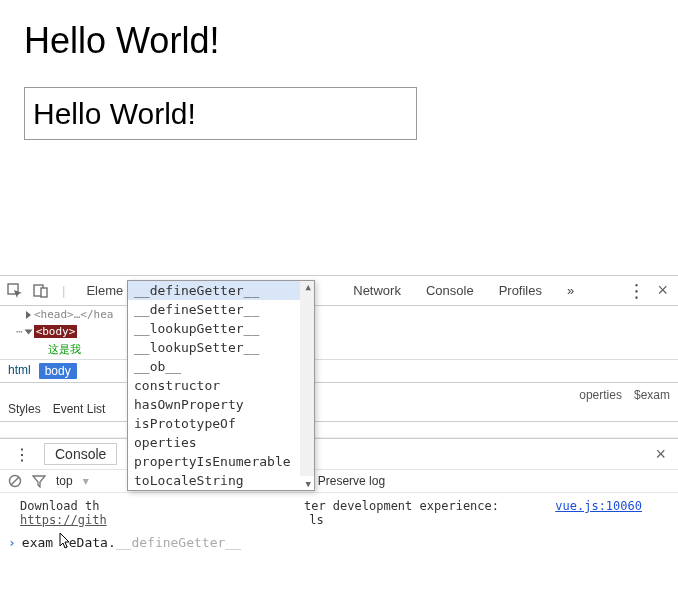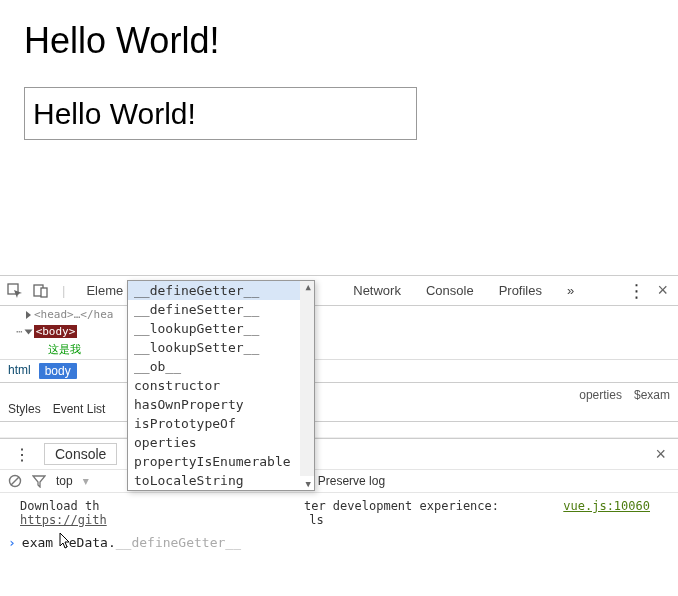--- a/index.html
+++ b/index.html
@@ -27,21 +27,21 @@
 .styles-bar .left { display: flex; gap: 12px; margin-top: 14px; }
 .styles-bar .right { margin-left: auto; display: flex; gap: 12px; color: #555; justify-content: flex-end; }
 .console-section { border-top: 1px solid #ccc; }
 .console-bar { display: flex; align-items: center; padding: 4px 6px; border-bottom: 1px solid #e5e5e5; }
 .console-label { border: 1px solid #ccc; padding: 2px 10px; margin-left: 6px; font-size: 14px; }
 .console-close { margin-left: auto; font-size: 18px; color: #666; padding: 0 6px; }
 .filter-bar { display: flex; align-items: center; gap: 10px; padding: 4px 8px; border-bottom: 1px solid #e5e5e5; font-size: 12px; }
 .preserve { display: flex; align-items: center; gap: 4px; margin-left: 12px; }
 .console-log { padding: 6px 20px; font-family: Consolas, monospace; font-size: 12px; color: #333; }
 .console-log .link { color: #545454; text-decoration: underline; }
-.console-log .src { color: #4d7c0f; text-decoration: underline; float: right; margin-right: 8px; }
+.console-log .src { color: #1d4ed8; text-decoration: underline; float: right; margin-right: 16px; }
 .console-input-row { display: flex; align-items: center; padding: 2px 8px; font-family: Consolas, monospace; font-size: 13px; }
 .prompt { color: #367cf1; margin-right: 6px; font-weight: bold; }
 .console-typed { color: #222; }
 .ghost { color: #aaa; }
 .autocomplete { position: absolute; top: 280px; left: 127px; width: 188px; background: #fff; border: 1px solid #999; box-shadow: 2px 2px 6px rgba(0,0,0,0.2); font-family: Consolas, monospace; font-size: 13px; z-index: 100; max-height: 235px; }
 .ac-item { padding: 2px 6px; color: #333; }
 .ac-item.sel { background: #d8e6f7; }
 .ac-scroll { position: absolute; right: 0; top: 0; bottom: 14px; width: 14px; background: #f1f1f1; }
 .ac-arrow-up { position: absolute; right: 3px; top: 1px; font-size: 9px; color: #666; }
 .ac-arrow-down { position: absolute; right: 3px; bottom: 1px; font-size: 9px; color: #666; }

